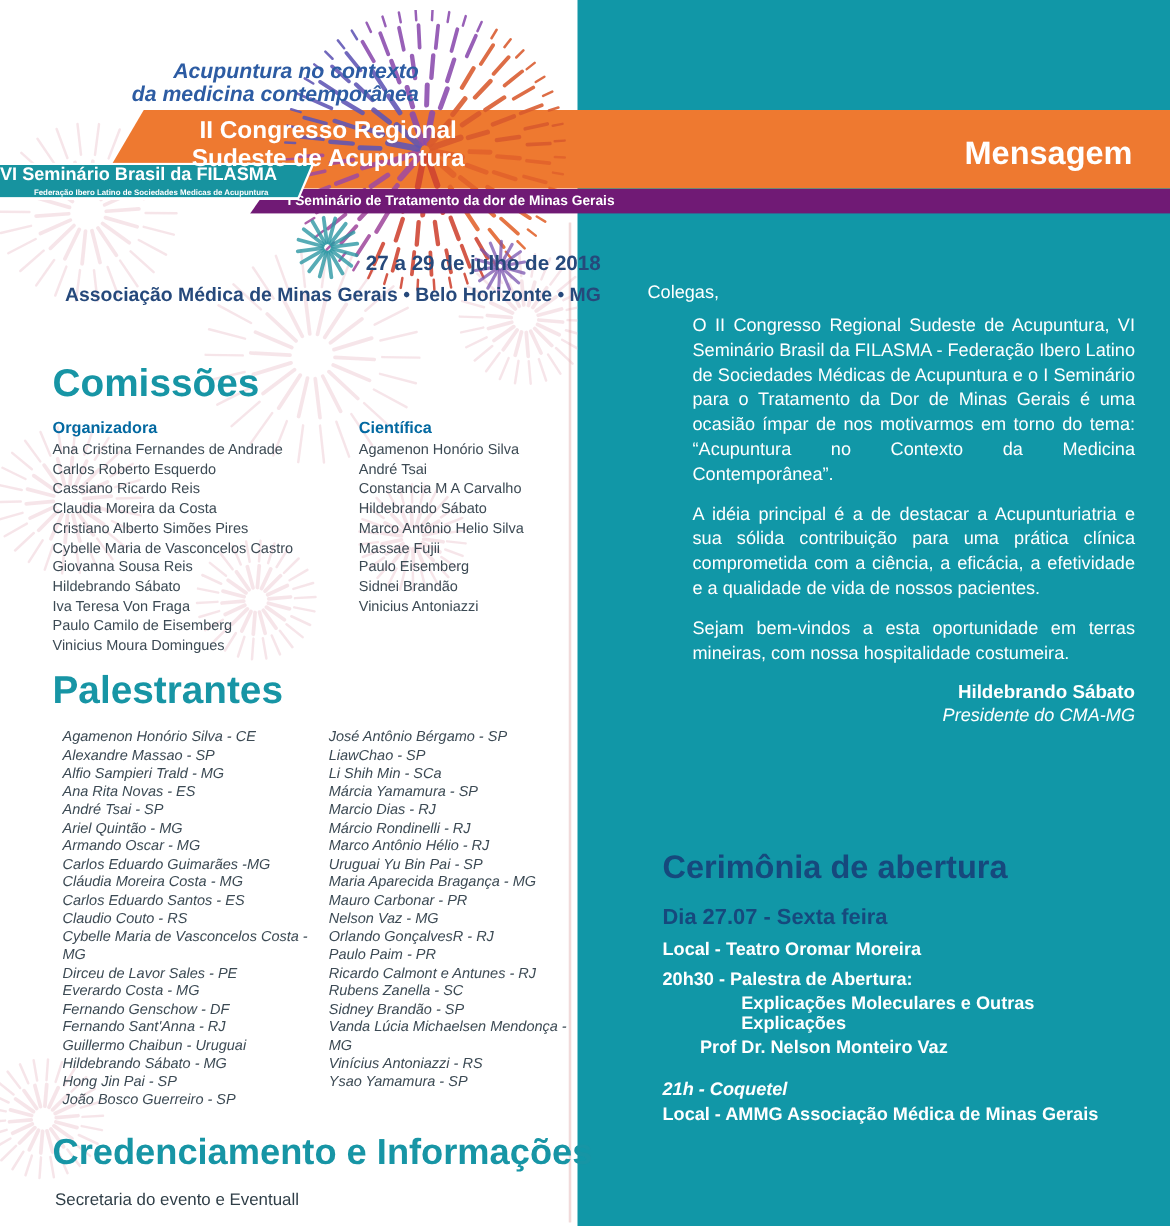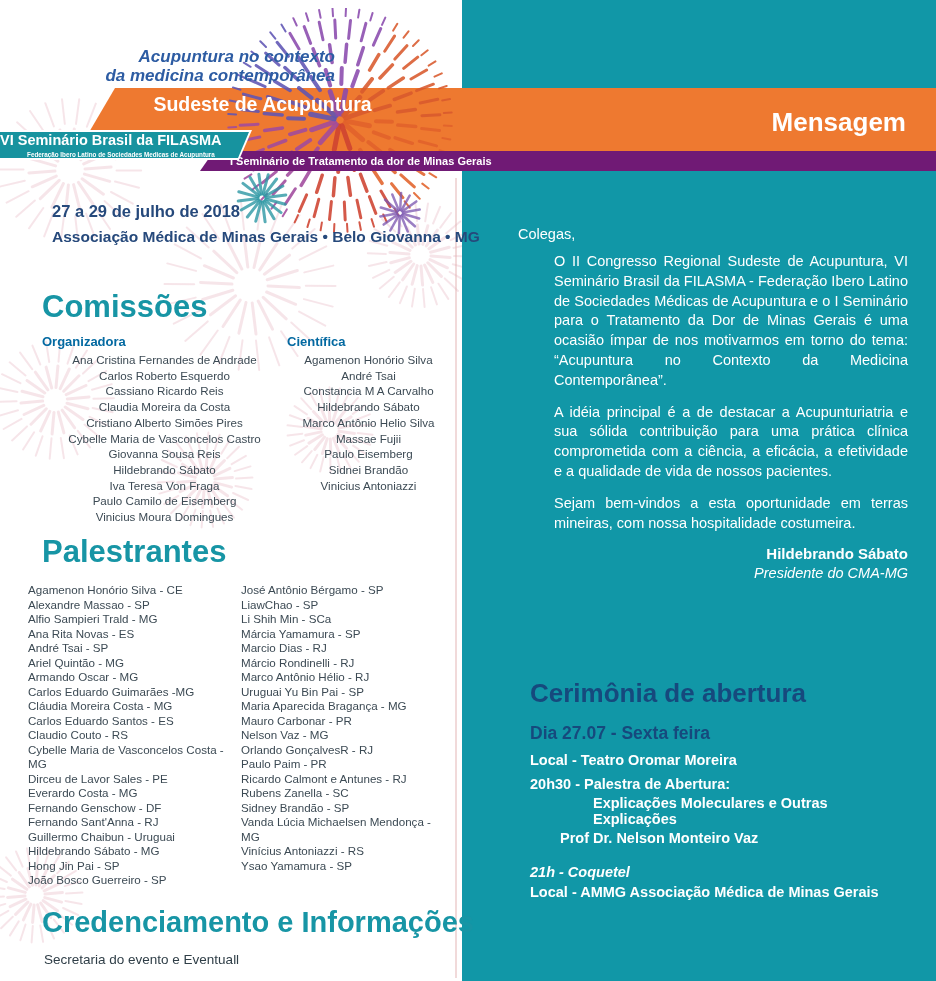--- a/index.html
+++ b/index.html
@@ -27,32 +27,32 @@
           font-size:6.3px;font-weight:bold;color:#fff;}
 
   .tagline{position:absolute;left:45px;top:47px;width:290px;text-align:right;z-index:6;
            font-style:italic;font-weight:bold;font-size:17px;line-height:19px;color:#2d5ca3;}
   .congress{position:absolute;left:115px;top:93px;width:295px;text-align:center;z-index:6;
             color:#fff;font-weight:bold;font-size:19.5px;line-height:23px;}
   .mensagem-title{position:absolute;right:30px;top:107px;z-index:6;
                   color:#fff;font-weight:bold;font-size:26px;}
 
   
-  .date-block{position:absolute;left:52px;top:202px;z-index:6;}
+  .date-block{position:absolute;left:52px;top:202px;z-index:6;text-align:right;}
   .date{font-size:16.5px;font-weight:bold;color:#26497b;}
   .venue{font-size:15.5px;font-weight:bold;color:#26497b;margin-top:7px;}
   .h-teal{position:absolute;left:42px;margin:0;color:#1795a5;font-weight:bold;z-index:6;}
   .comissoes-h{top:289px;font-size:31px;}
   .com-cols{position:absolute;left:42px;top:334px;width:408px;display:flex;z-index:6;}
   .com-col1{width:245px;}
   .com-col2{flex:1;}
   .sub-h{font-size:13px;font-weight:bold;color:#0369a1;margin-bottom:3px;}
-  .name-row{font-size:11.6px;line-height:15.7px;color:#3c4a54;text-align:center;}
+  .name-row{font-size:11.6px;line-height:15.7px;color:#3c4a54;}
   .palestrantes-h{top:534px;font-size:31px;}
-  .pal-cols{position:absolute;left:28px;top:583px;width:420px;display:flex;z-index:6;}
+  .pal-cols{position:absolute;left:50px;top:583px;width:420px;display:flex;z-index:6;font-style:italic;}
   .pal-col1{width:213px;}
   .pal-col2{flex:1;}
   .pal-row{font-size:11.6px;line-height:14.5px;color:#3c4a54;}
   .cred-h{top:906px;font-size:29px;}
   .cred-sub{position:absolute;left:44px;top:952px;font-size:13.5px;color:#2f3e47;z-index:6;}
 
   
   .msg-block{position:absolute;left:518px;top:226px;width:390px;color:#fff;z-index:6;}
   .msg-greet{margin:0 0 10px;font-size:14.5px;}
   .msg-p{font-size:14.5px;line-height:19.8px;text-align:justify;margin-bottom:12px;margin-left:36px;}
@@ -573,27 +573,28 @@
     <div class="tb-inner"></div>
     <div class="tb-text">VI Seminário Brasil da FILASMA</div>
     <div class="tb-cap">Federação Ibero Latino de Sociedades Medicas de Acupuntura</div>
   </div>
 
   <div class="tagline">
     <div>Acupuntura no contexto</div>
     <div>da medicina contemporânea</div>
   </div>
   <div class="congress">
+    <div>II Congresso Regional</div>
     <div>Sudeste de Acupuntura</div>
   </div>
   <div class="mensagem-title">Mensagem</div>
 
   <div class="date-block">
     <div class="date">27 a 29 de julho de 2018</div>
-    <div class="venue">Associação Médica de Minas Gerais • Belo Giovanna • MG</div>
+    <div class="venue">Associação Médica de Minas Gerais • Belo Horizonte • MG</div>
   </div>
 
   <h1 class="h-teal comissoes-h">Comissões</h1>
   <div class="com-cols">
     <div class="com-col1">
       <div class="sub-h">Organizadora</div>
       <div>
           <div class="name-row">Ana Cristina Fernandes de Andrade</div>
           <div class="name-row">Carlos Roberto Esquerdo</div>
           <div class="name-row">Cassiano Ricardo Reis</div>

